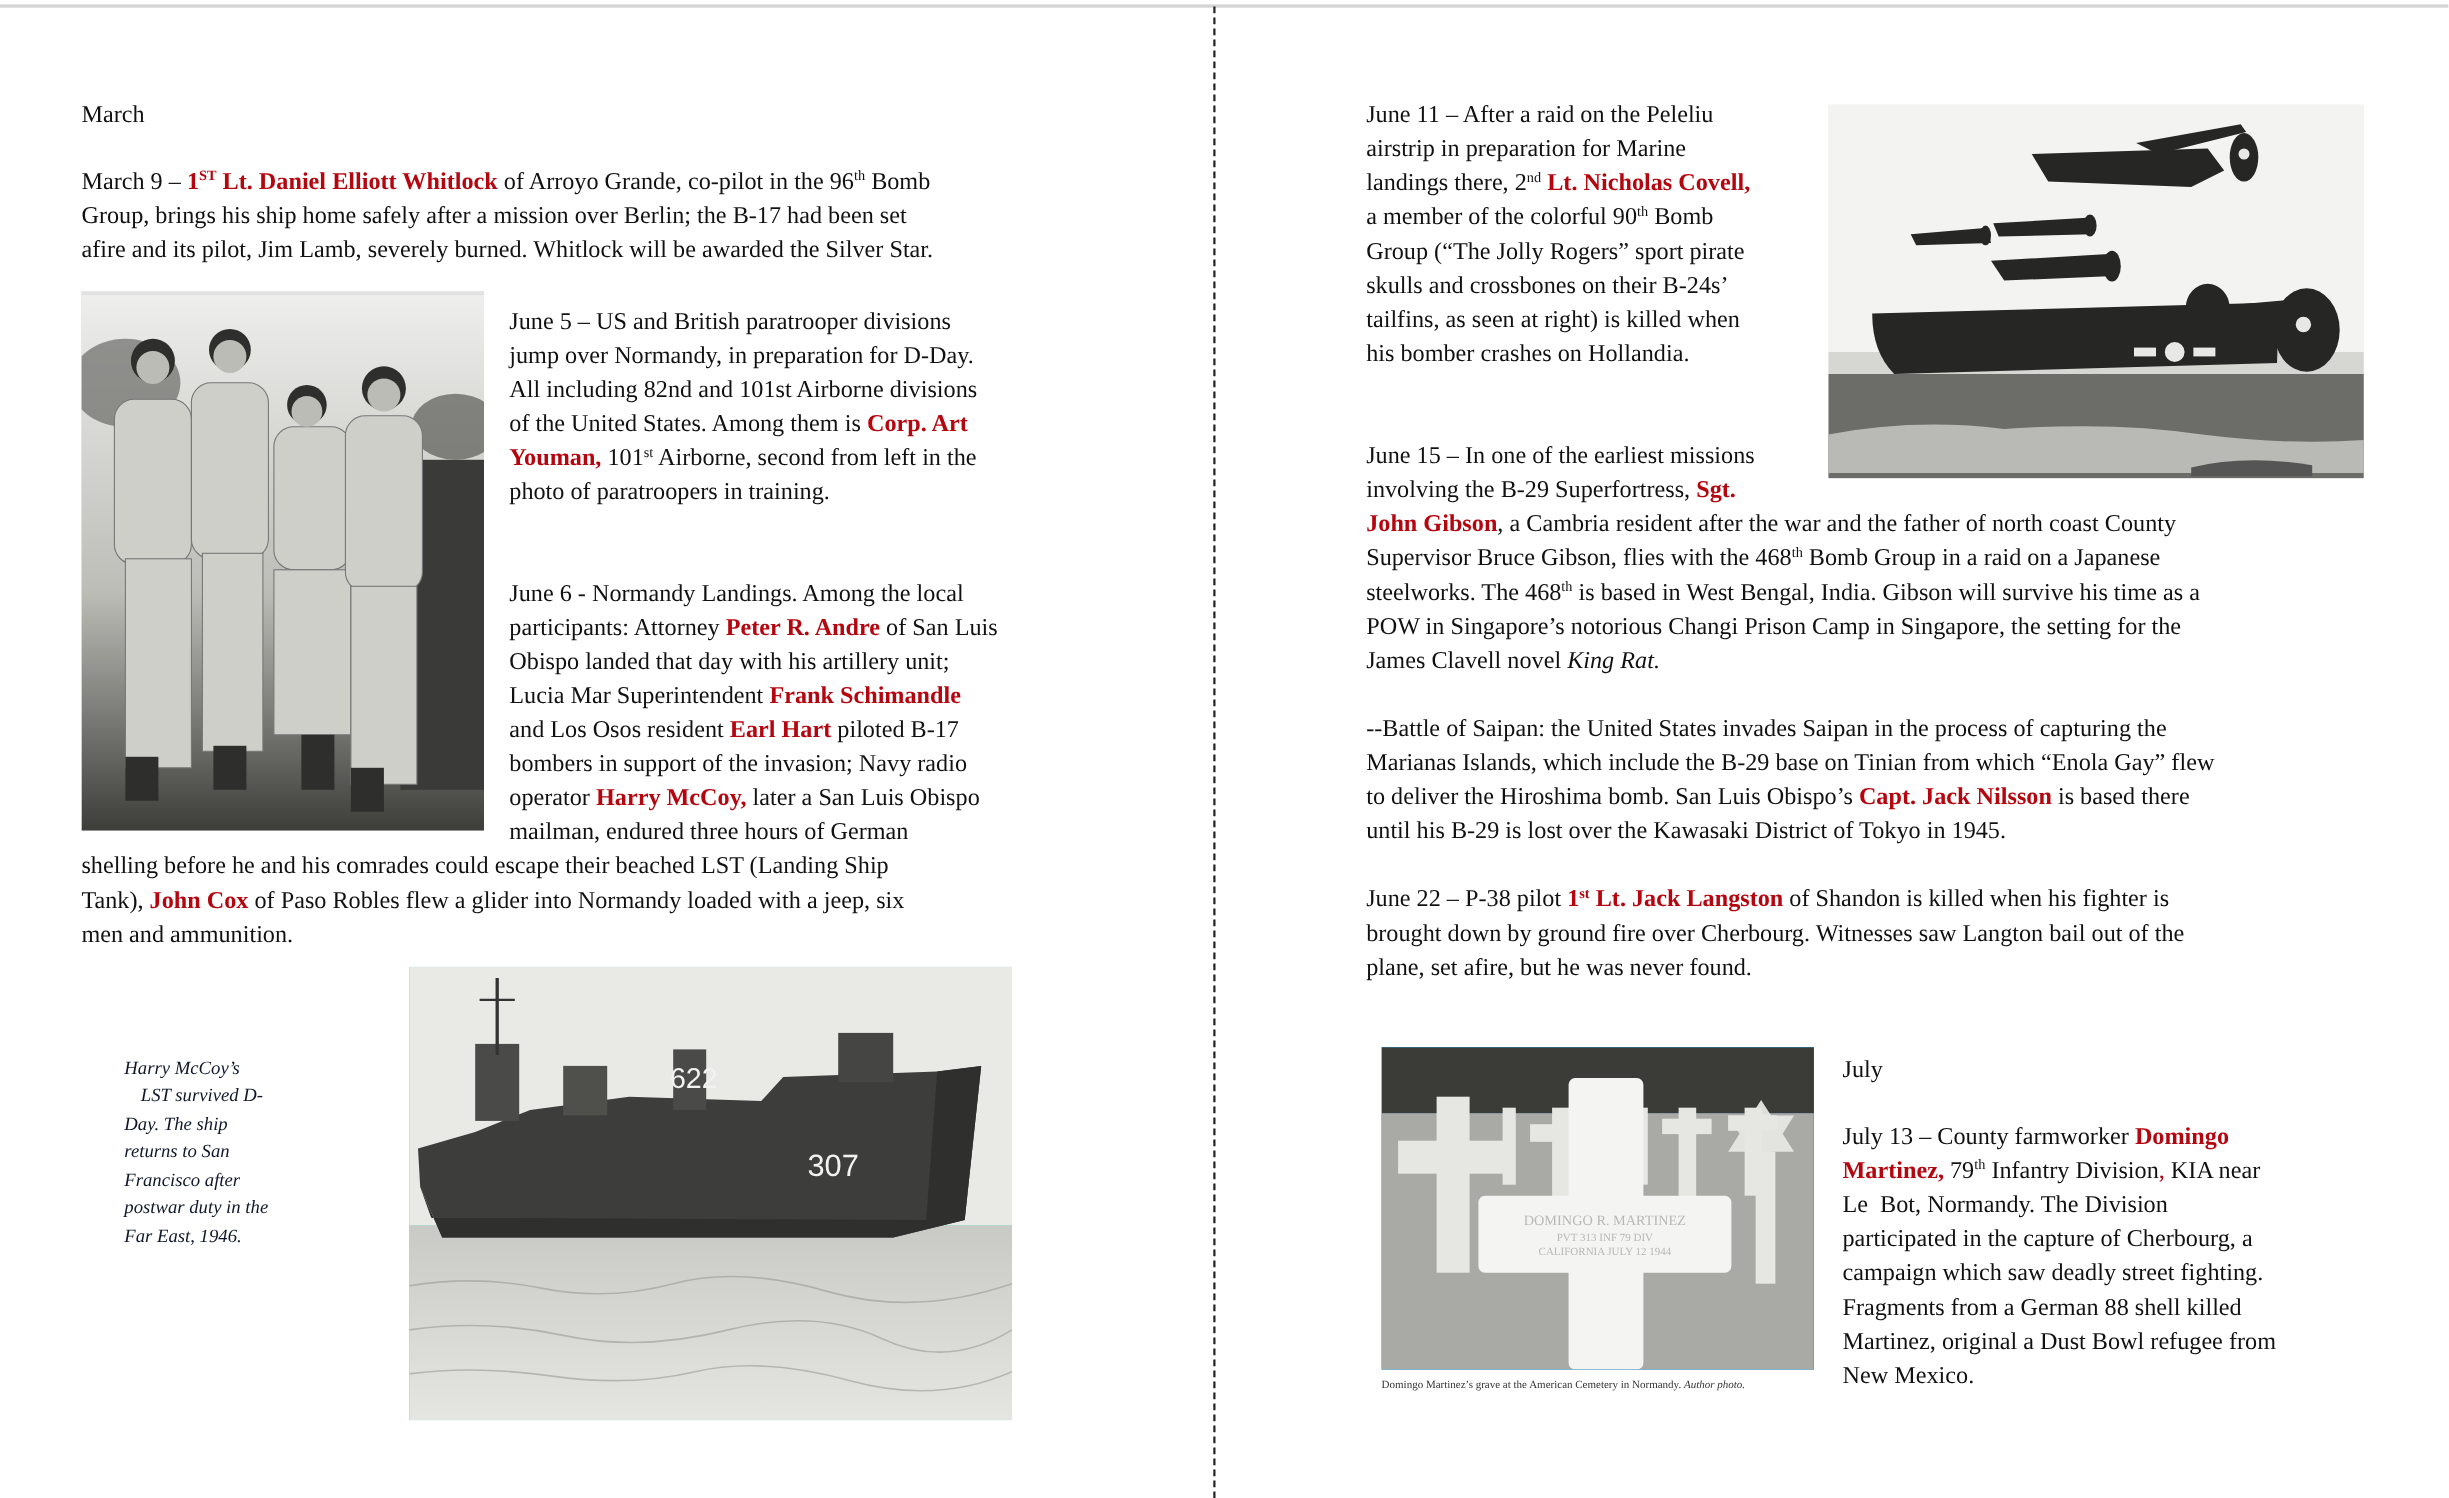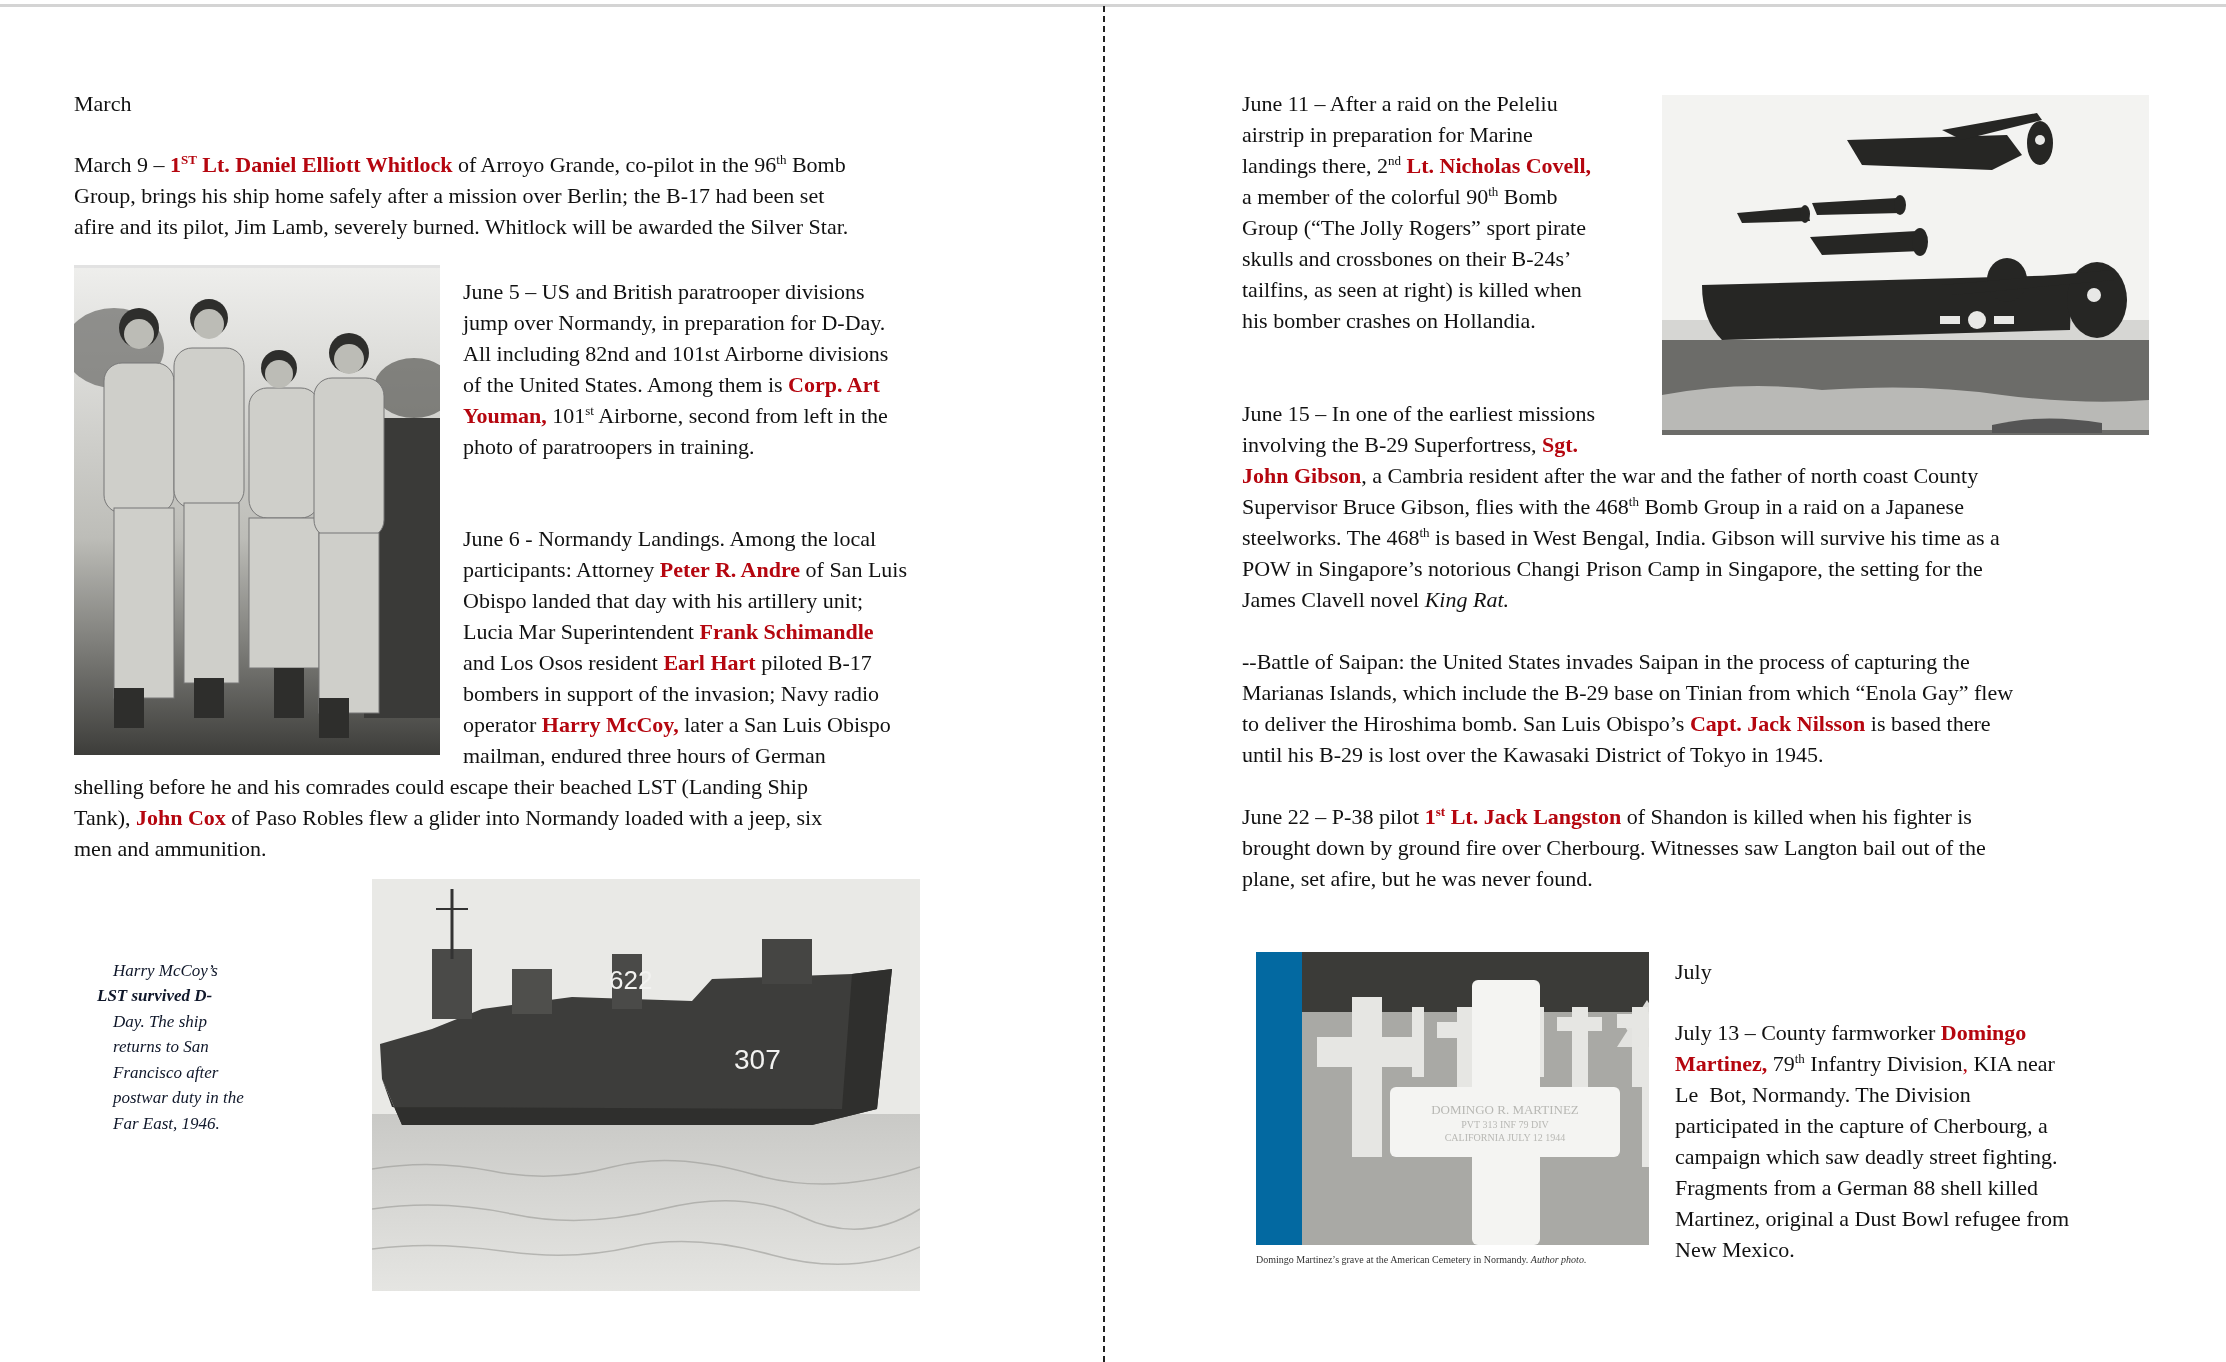--- a/index.html
+++ b/index.html
@@ -93,21 +93,21 @@
   <div class="t" style="left:463px;top:678px;">bombers in support of the invasion; Navy radio</div>
   <div class="t" style="left:463px;top:709px;"><span>operator </span><span class="r">Harry McCoy,</span><span> later a San Luis Obispo</span></div>
   <div class="t" style="left:463px;top:740px;">mailman, endured three hours of German</div>
   <div class="t" style="left:74px;top:771px;">shelling before he and his comrades could escape their beached LST (Landing Ship</div>
   <div class="t" style="left:74px;top:802px;"><span>Tank), </span><span class="r">John Cox</span><span> of Paso Robles flew a glider into Normandy loaded with a jeep, six</span></div>
   <div class="t" style="left:74px;top:833px;">men and ammunition.</div>
 </div>
 
 <div>
   <div class="caption-it" style="left:113px;top:958px;">Harry McCoy’s</div>
-  <div class="caption-it" style="left:97px;top:983px;font-weight:bold;">LST survived D-</div>
+  <div class="caption-it" style="left:128px;top:983px;">LST survived D-</div>
   <div class="caption-it" style="left:113px;top:1009px;">Day. The ship</div>
   <div class="caption-it" style="left:113px;top:1034px;">returns to San</div>
   <div class="caption-it" style="left:113px;top:1060px;">Francisco after</div>
   <div class="caption-it" style="left:113px;top:1085px;">postwar duty in the</div>
   <div class="caption-it" style="left:113px;top:1111px;">Far East, 1946.</div>
 </div>
 
 <div class="photo" style="left:372px;top:879px;width:548px;height:412px;background:#5eead4;">
   <svg width="548" height="412" viewBox="0 0 548 412">
     <defs>
@@ -195,21 +195,21 @@
   <div class="t" style="left:1242px;top:708px;"><span>to deliver the Hiroshima bomb. San Luis Obispo’s </span><span class="r">Capt. Jack Nilsson</span><span> is based there</span></div>
   <div class="t" style="left:1242px;top:739px;">until his B-29 is lost over the Kawasaki District of Tokyo in 1945.</div>
 </div>
 
 <div>
   <div class="t" style="left:1242px;top:801px;"><span>June 22 – P-38 pilot </span><span class="r"><span>1</span><sup>st</sup><span> Lt. Jack Langston</span></span><span> of Shandon is killed when his fighter is</span></div>
   <div class="t" style="left:1242px;top:832px;">brought down by ground fire over Cherbourg. Witnesses saw Langton bail out of the</div>
   <div class="t" style="left:1242px;top:863px;">plane, set afire, but he was never found.</div>
 </div>
 
-<div class="photo" style="left:1256px;top:952px;width:393px;height:293px;background:#0369a1;padding-left:46px;">
+<div class="photo" style="left:1256px;top:952px;width:393px;height:293px;background:#0369a1;">
   <svg width="393" height="293" viewBox="0 0 393 293">
     <rect width="393" height="60" fill="#3b3b38"></rect>
     <rect y="60" width="393" height="233" fill="#a9a9a5"></rect>
     <g fill="#e6e6e3">
       <rect x="50" y="45" width="30" height="160"></rect>
         <rect x="15" y="85" width="100" height="30"></rect>
       <rect x="155" y="55" width="18" height="95"></rect>
         <rect x="135" y="70" width="55" height="16"></rect>
       <rect x="270" y="55" width="16" height="85"></rect>
         <rect x="255" y="65" width="45" height="14"></rect>

